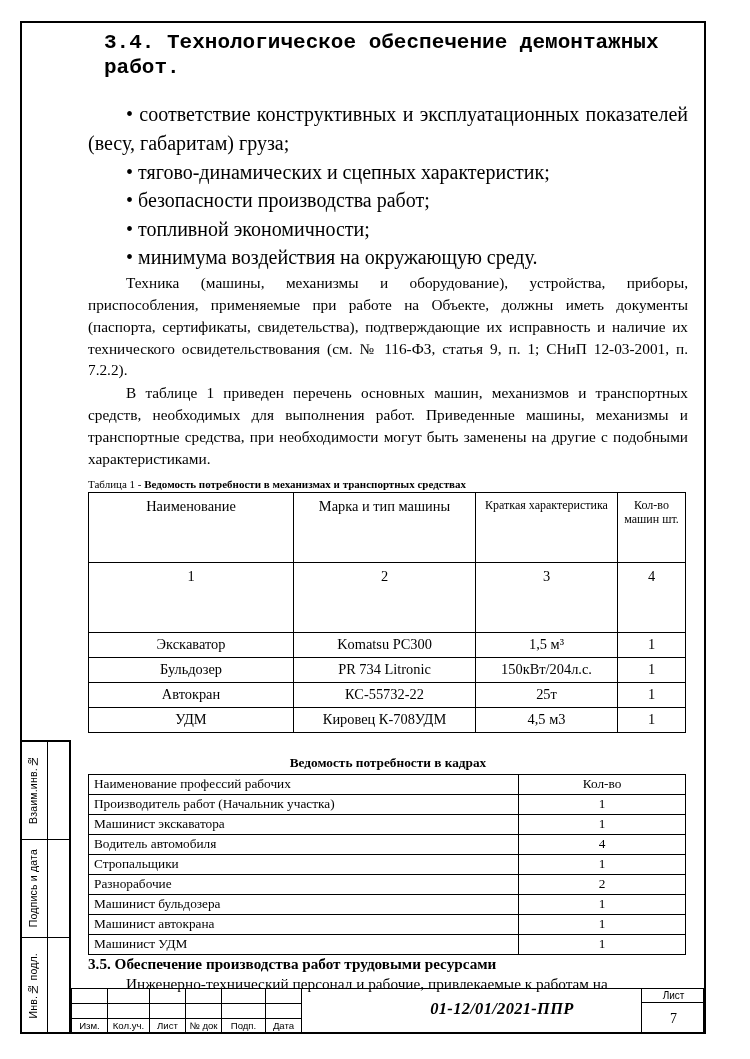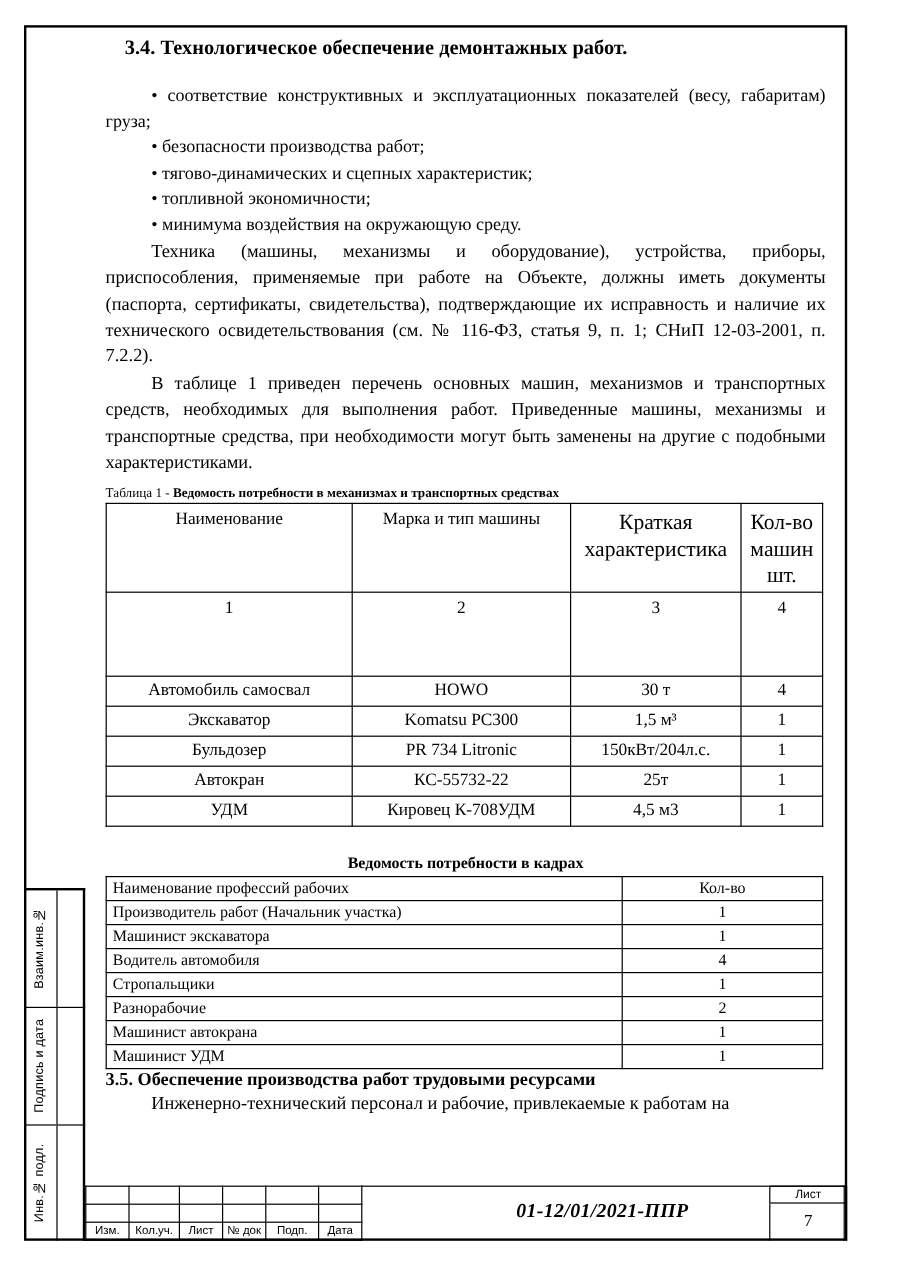--- a/index.html
+++ b/index.html
@@ -69,41 +69,42 @@
   }
 
   
   .content {
     position: absolute;
     left: 88px;
     top: 30px;
     width: 600px;
   }
   h2.sec-head {
-    font-size: 17px;
+    font-size: 21px;
     font-weight: bold;
     margin: 0 0 20px 0;
     padding-left: 16px;
     line-height: 1.2;
+    font-family: Liberation Mono, monospace;
   }
   h2.sec-head-2 {
     font-size: 15.2px;
     font-weight: bold;
     margin: 0;
     line-height: 1.2;
   }
   p.para {
     font-size: 15.3px;
     margin: 0 0 1px 0;
     line-height: 1.43;
     text-align: justify;
     text-indent: 38px;
   }
   p.bullet {
-    font-size: 15px;
+    font-size: 20px;
     margin: 0;
     line-height: 1.43;
     text-align: justify;
     text-indent: 38px;
   }
 
   
   .tbl-caption {
     font-size: 11px;
     margin: 8px 0 1px 0;
@@ -121,21 +122,21 @@
   table.t1 td, table.t1 th {
     border: 1.3px solid #000;
     text-align: center;
     vertical-align: middle;
     padding: 2px 3px;
     font-weight: normal;
     line-height: 1.22;
   }
   table.t1 thead td { height: 62px; vertical-align: top; padding-top: 5px; }
   table.t1 tbody td { height: 20px; }
-  table.t1 td.hdr-small { font-size: 18px; }
+  table.t1 td.hdr-small { font-size: 12px; }
 
   
   .tbl2-title {
     text-align: center;
     font-weight: bold;
     font-size: 13.3px;
     margin: 22px 0 3px 0;
     line-height: 1.2;
   }
   table.t2 {
@@ -255,22 +256,22 @@
     </div>
   </div>
 </div>
 
 <div class="content">
 
   <h2 class="sec-head">3.4. Технологическое обеспечение демонтажных работ.</h2>
 
 
   <p class="bullet">• соответствие конструктивных и эксплуатационных показателей (весу, габаритам) груза;</p>
+  <p class="bullet">• тягово-динамических и сцепных характеристик;</p>
   <p class="bullet">• безопасности производства работ;</p>
-  <p class="bullet">• тягово-динамических и сцепных характеристик;</p>
   <p class="bullet">• топливной экономичности;</p>
   <p class="bullet">• минимума воздействия на окружающую среду.</p>
 
   <p class="para">Техника (машины, механизмы и оборудование), устройства, приборы, приспособления, применяемые при работе на Объекте, должны иметь документы (паспорта, сертификаты, свидетельства), подтверждающие их исправность и наличие их технического освидетельствования (см. № 116-ФЗ, статья 9, п. 1; СНиП 12-03-2001, п. 7.2.2).</p>
 
   <p class="para">В таблице 1 приведен перечень основных машин, механизмов и транспортных средств, необходимых для выполнения работ. Приведенные машины, механизмы и транспортные средства, при необходимости могут быть заменены на другие с подобными характеристиками.</p>
 
   <div class="tbl-caption"><span>Таблица 1 - </span><b>Ведомость потребности в механизмах и транспортных средствах</b></div>
 
   <table class="t1">
@@ -289,26 +290,20 @@
       </tr>
       <tr>
         <td>1</td>
         <td>2</td>
         <td>3</td>
         <td>4</td>
       </tr>
     </thead>
     <tbody>
       <tr>
-        <td>Автомобиль самосвал</td>
-        <td>HOWO</td>
-        <td>30 т</td>
-        <td>4</td>
-      </tr>
-      <tr>
         <td>Экскаватор</td>
         <td>Komatsu PC300</td>
         <td>1,5 м³</td>
         <td>1</td>
       </tr>
       <tr>
         <td>Бульдозер</td>
         <td>PR 734 Litronic</td>
         <td>150кВт/204л.с.</td>
         <td>1</td>
@@ -351,20 +346,24 @@
         <td>Водитель автомобиля</td>
         <td class="qty">4</td>
       </tr>
       <tr>
         <td>Стропальщики</td>
         <td class="qty">1</td>
       </tr>
       <tr>
         <td>Разнорабочие</td>
         <td class="qty">2</td>
+      </tr>
+      <tr>
+        <td>Машинист бульдозера</td>
+        <td class="qty">1</td>
       </tr>
       <tr>
         <td>Машинист автокрана</td>
         <td class="qty">1</td>
       </tr>
       <tr>
         <td>Машинист УДМ</td>
         <td class="qty">1</td>
       </tr>
     </tbody>

